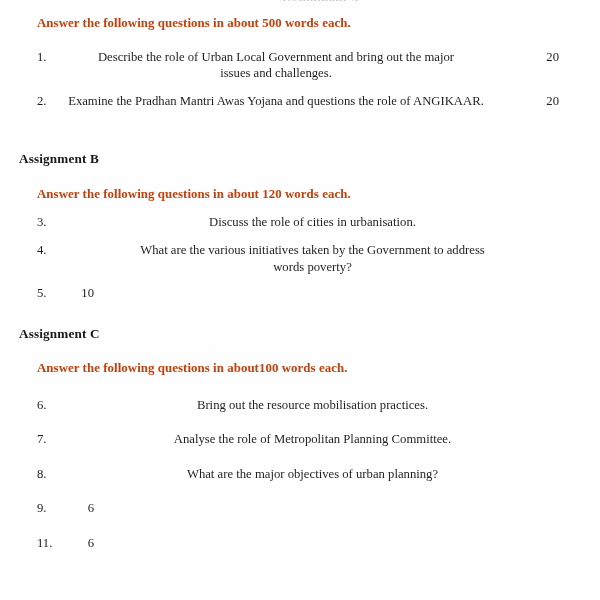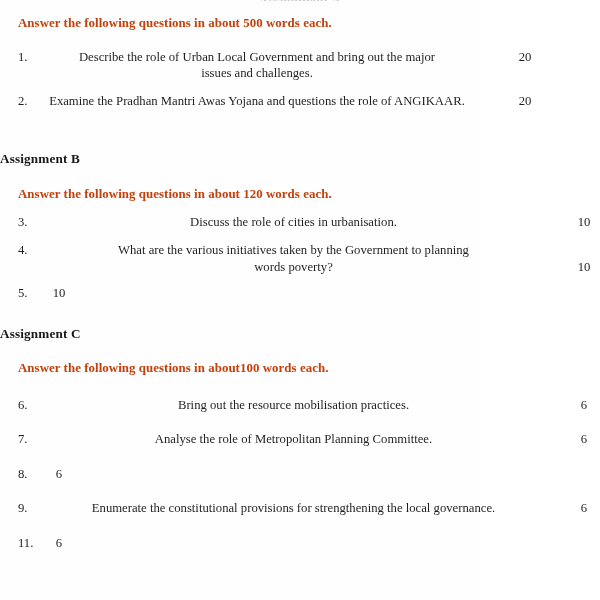--- a/index.html
+++ b/index.html
@@ -16,20 +16,21 @@
     color: #1d1d1d;
     position: relative;
     -webkit-font-smoothing: antialiased;
   }
 
   .page {
     position: relative;
     width: 480px;
     height: 600px;
     background: #fefefe;
+    margin-left: 19px;
   }
 
   
   .clipped-heading {
     position: absolute;
     top: -7px;
     left: 0;
     width: 600px;
     text-align: center;
     font-weight: bold;
@@ -88,21 +89,21 @@
 
   .qtext {
     flex: 1 1 auto;
     padding-right: 8px;
     text-align: center;
   }
 
   .qmarks {
     flex: 0 0 auto;
     width: 46px;
-    text-align: center;
+    text-align: right;
     box-sizing: border-box;
   }
 
   
   .secA .qnum   { width: 22px; }
   .secA .qtext  { max-width: 470px; }
   .secA .qmarks { width: 40px; padding-left: 10px; }
 
   
   .secB .qnum, .secC .qnum   { width: 35px; }
@@ -156,21 +157,21 @@
         <span class="qnum">3.</span>
         <span class="qtext">
           <span>Discuss the role of cities in urbanisation.</span>
         </span>
         <span class="qmarks">10</span>
       </li>
 
       <li class="qrow" style="margin-bottom:10px;">
         <span class="qnum">4.</span>
         <span class="qtext">
-          <span>What are the various initiatives taken by the Government to planning</span><br>
+          <span>What are the various initiatives taken by the Government to address</span><br>
           <span>words poverty?</span>
         </span>
         <span class="qmarks align-bottom">10</span>
       </li>
 
       <li class="qrow">
         <span class="qnum">5.</span>
         <span class="qmarks">10</span>
       </li>
 
@@ -196,28 +197,28 @@
       <li class="qrow" style="margin-bottom:18px;">
         <span class="qnum">7.</span>
         <span class="qtext">
           <span>Analyse the role of Metropolitan Planning Committee.</span>
         </span>
         <span class="qmarks">6</span>
       </li>
 
       <li class="qrow" style="margin-bottom:18px;">
         <span class="qnum">8.</span>
+        <span class="qtext">
+          <span>What are the major objectives of urban planning?</span>
+        </span>
         <span class="qmarks">6</span>
       </li>
 
       <li class="qrow" style="margin-bottom:18px;">
         <span class="qnum">9.</span>
-        <span class="qtext">
-          <span>Enumerate the constitutional provisions for strengthening the local governance.</span>
-        </span>
         <span class="qmarks">6</span>
       </li>
 
       <li class="qrow">
         <span class="qnum">11.</span>
         <span class="qmarks">6</span>
       </li>
 
     </ul>
   </div>

